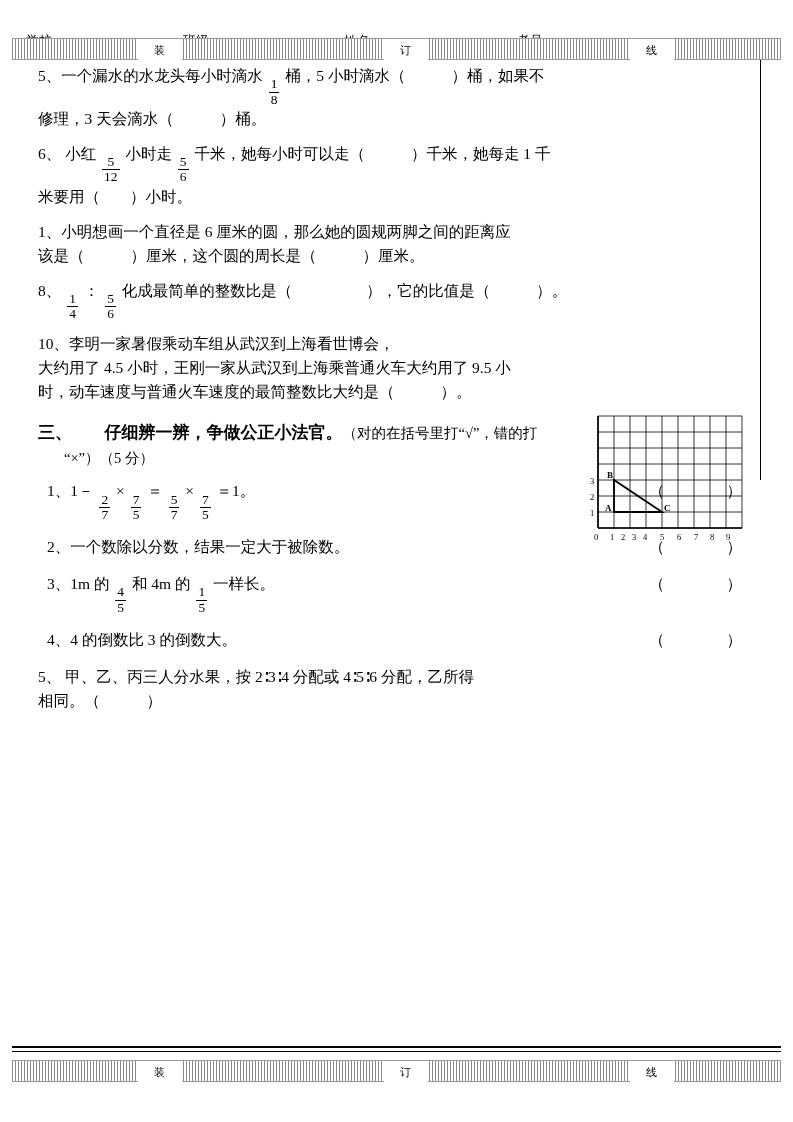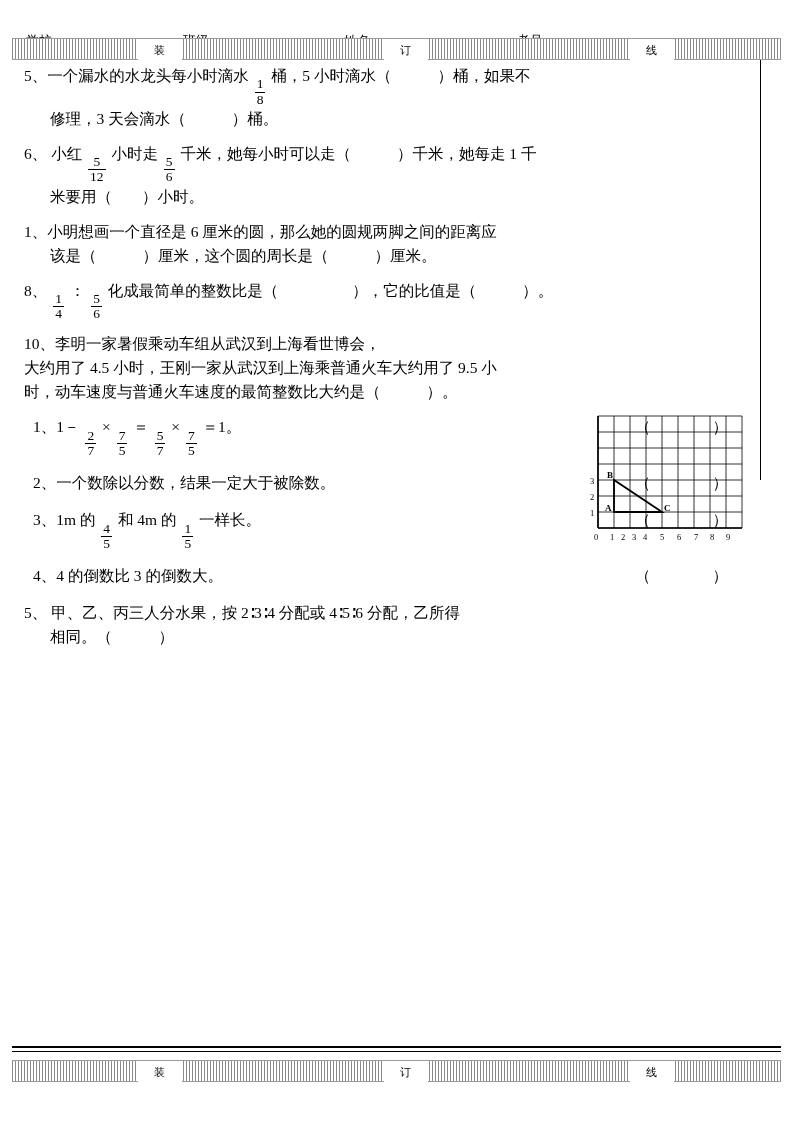--- a/index.html
+++ b/index.html
@@ -67,30 +67,30 @@
 
   
   .vrule {
     position:absolute; top:60px; left:760px; width:1px; height:420px;
     background:#000;
   }
 
   
   .content {
     position:absolute;
-    top:64px; left:24px; width:712px;
+    top:64px; left:38px; width:712px;
     font-size:15.5px;
     line-height:1.55;
     font-family:Liberation Serif, serif;
   }
   .para {
     margin:0 0 11px 0;
     text-align:justify;
   }
-  .cont { margin-left:26px; }   
+  .cont { }   
 
   
   .frac {
     display:inline-flex;
     flex-direction:column;
     align-items:center;
     vertical-align:-0.55em;
     margin:0 2px;
     font-size:13.5px;
     line-height:1.05;
@@ -229,20 +229,26 @@
 
 
     <div class="para">
       <span>10、李明一家暑假乘动车组从武汉到上海看世博会，</span>
       <div>大约用了 4.5 小时，王刚一家从武汉到上海乘普通火车大约用了 9.5 小</div>
       <div>
         <span>时，动车速度与普通火车速度的最简整数比大约是（</span><span class="blank"></span><span>）。</span>
       </div>
     </div>
 
+    <div class="sec">
+      <span>三、</span>
+      <span class="gap"></span>
+      <span>仔细辨一辨，争做公正小法官。</span><span class="note">（对的在括号里打“√”，错的打</span>
+      <div class="note" style="margin-left:26px">“×”）（5 分）</div>
+    </div>
 
     <div class="tf">
       <span>1、</span><span>1－</span>
       <span class="frac">
         <span class="num">2</span>
         <span class="den">7</span>
       </span>
       <span>×</span>
       <span class="frac">
         <span class="num">7</span>

